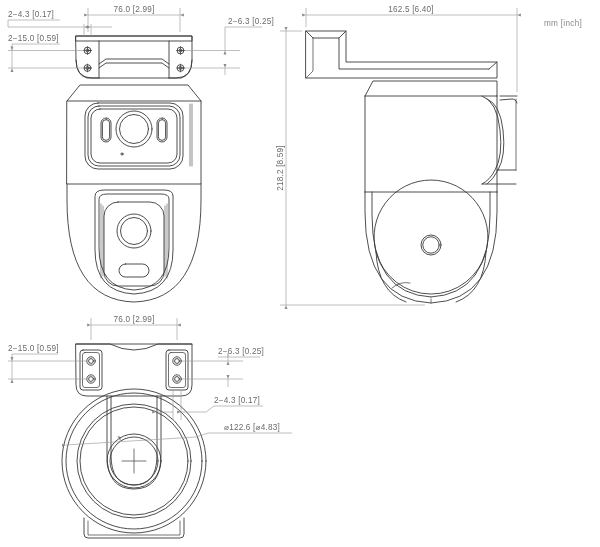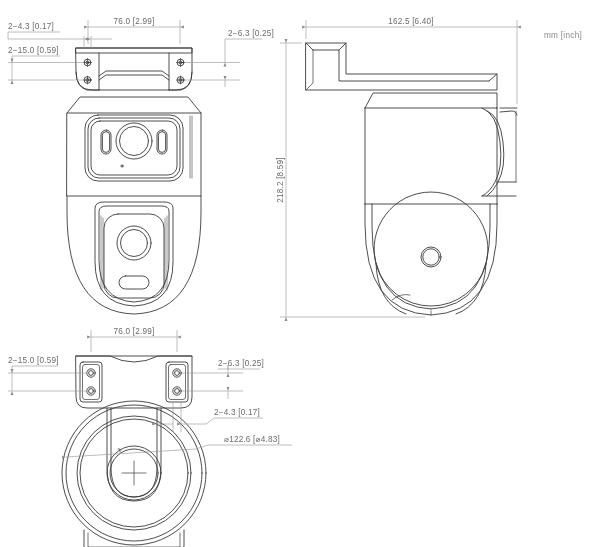--- a/index.html
+++ b/index.html
@@ -3,21 +3,21 @@
 <meta charset="utf-8">
 <style>
   html,body{margin:0;padding:0;background:#ffffff;}
   body{
     width:600px;height:547px;
     font-family:"Liberation Sans","DejaVu Sans",sans-serif;
     color:#4a4a4a;
     overflow:hidden;
     position:relative;
   }
-  #drawing-root{position:absolute;left:0;top:0;width:600px;height:506px;margin-top:12px;}
+  #drawing-root{position:absolute;left:0;top:0;width:600px;height:506px;}
   svg{display:block;}
   .dim-text{
     font-family:"Liberation Sans","DejaVu Sans",sans-serif;
     font-size:8.2px;
     fill:#6b6b6b;
     letter-spacing:0.2px;
   }
   .unit-text{
     font-family:"Liberation Sans","DejaVu Sans",sans-serif;
     font-size:8.2px;

